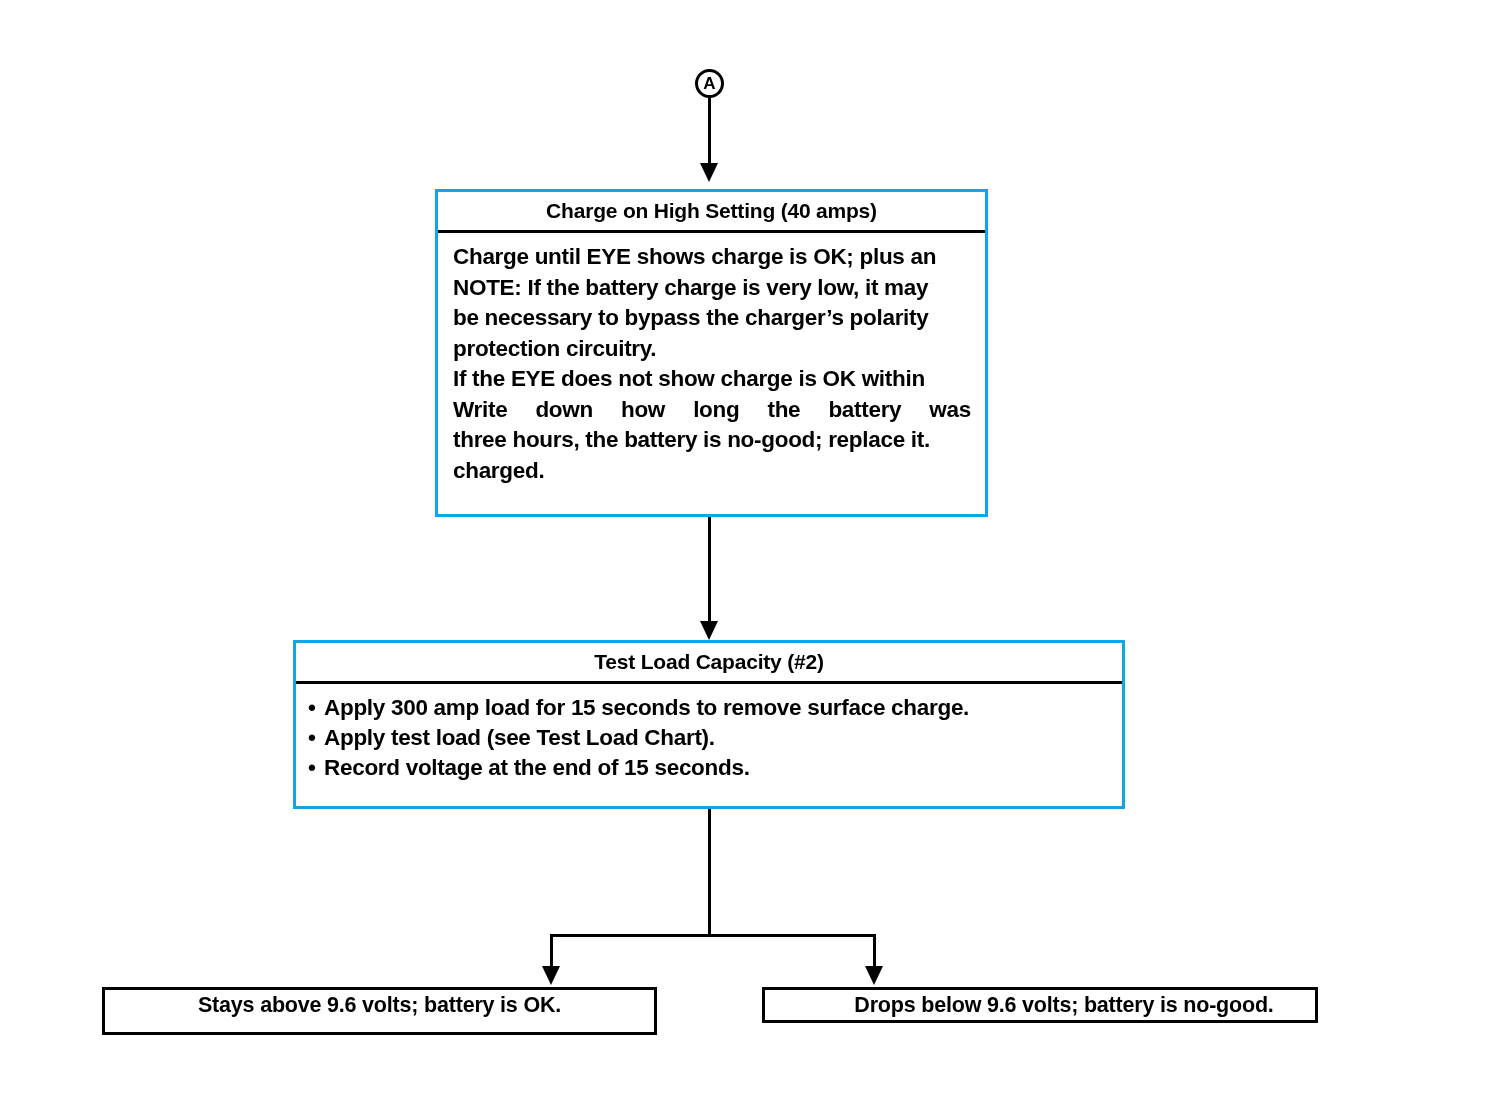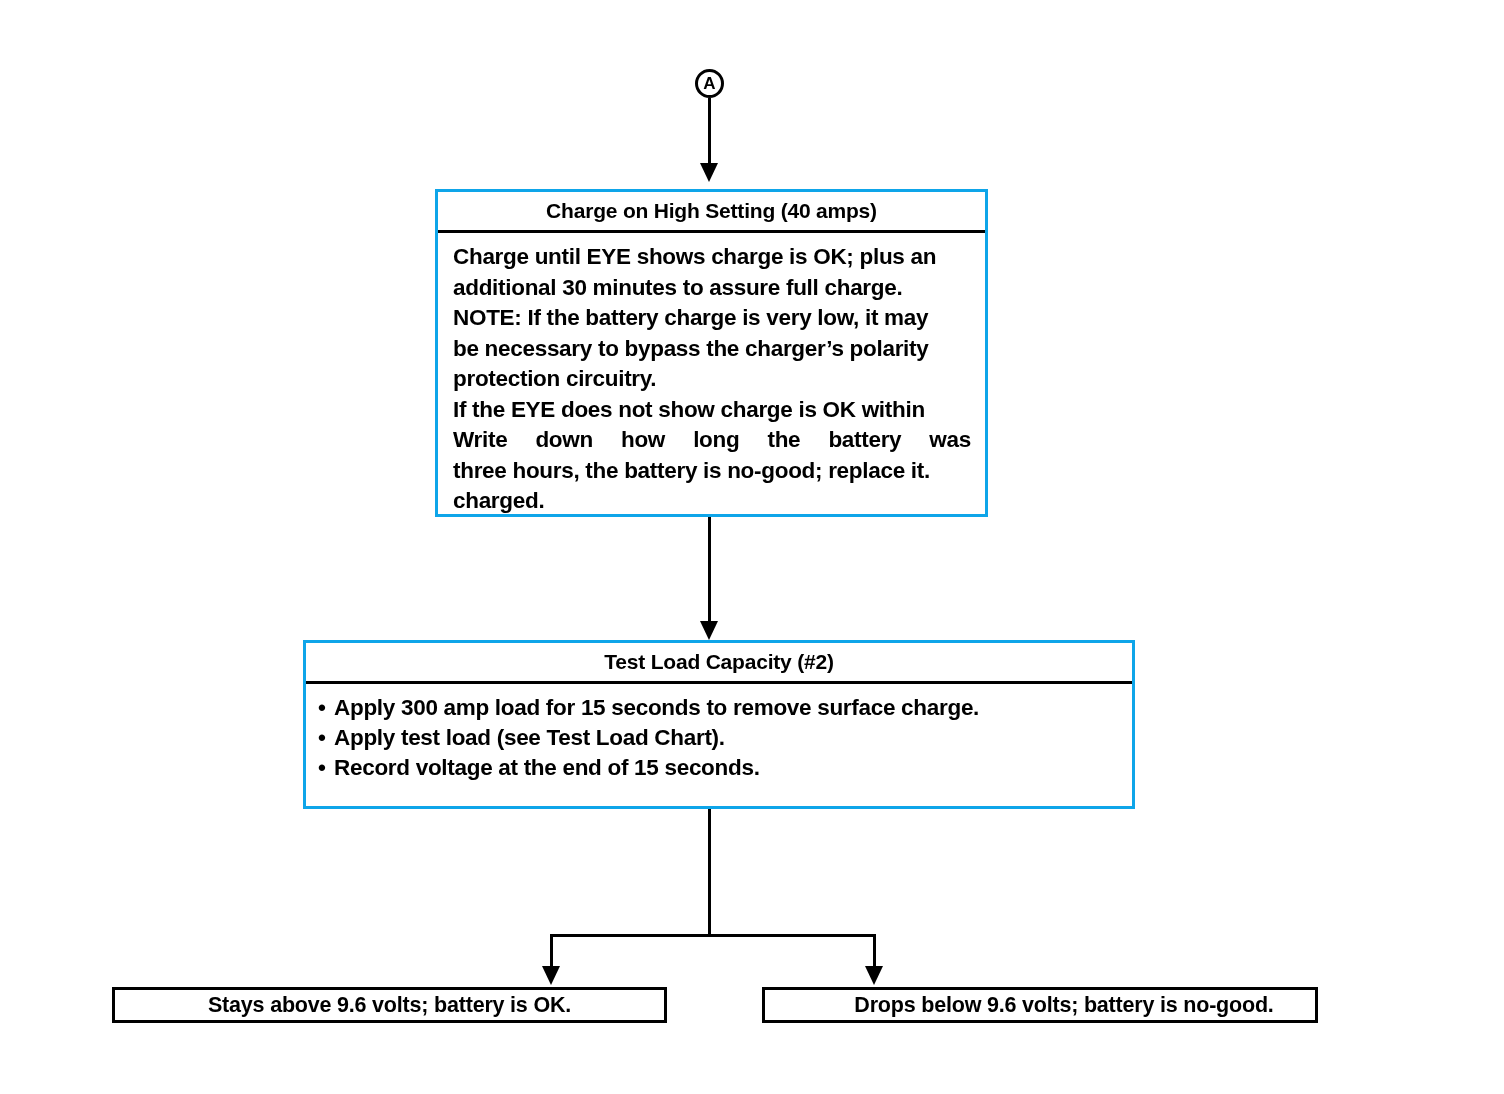--- a/index.html
+++ b/index.html
@@ -59,21 +59,21 @@
     white-space: nowrap;
   }
   #box-charge .line.justified {
     display: flex;
     justify-content: space-between;
     white-space: nowrap;
   }
 
   
   #box-testload {
-    left: 303px;
+    left: 293px;
     top: 640px;
     width: 832px;
     height: 169px;
   }
   #box-testload .box-body {
     padding: 9px 0 0 12px;
   }
   #box-testload .bullet-row {
     line-height: 30px;
     white-space: nowrap;
@@ -90,24 +90,24 @@
     border: 3px solid #000;
     background: #fff;
     text-align: center;
     font-weight: bold;
     font-size: 21.5px;
     letter-spacing: -0.2px;
     line-height: 30px;
     white-space: nowrap;
   }
   #box-result-ok {
-    left: 112px;
+    left: 102px;
     top: 987px;
     width: 555px;
-    height: 36px;
+    height: 48px;
   }
   #box-result-bad {
     left: 762px;
     top: 987px;
     width: 556px;
     height: 36px;
     padding-left: 48px;
   }
 
   
@@ -155,21 +155,20 @@
 
   <div id="connector-a">A</div>
 
   <div class="vline" style="left:708px; top:98px; height:65px;"></div>
   <div class="arrowhead" style="left:700px; top:163px;"></div>
 
   <div class="flow-box" id="box-charge">
     <div class="box-title">Charge on High Setting (40 amps)</div>
     <div class="box-body">
       <div class="line">Charge until EYE shows charge is OK; plus an</div>
-      <div class="line">additional 30 minutes to assure full charge.</div>
       <div class="line">NOTE:  If the battery charge is very low, it may</div>
       <div class="line">be necessary to bypass the charger’s polarity</div>
       <div class="line">protection circuitry.</div>
       <div class="line">If the EYE does not show charge is OK within</div>
       <div class="line justified">
         <span>Write</span>
         <span>down</span>
         <span>how</span>
         <span>long</span>
         <span>the</span>

